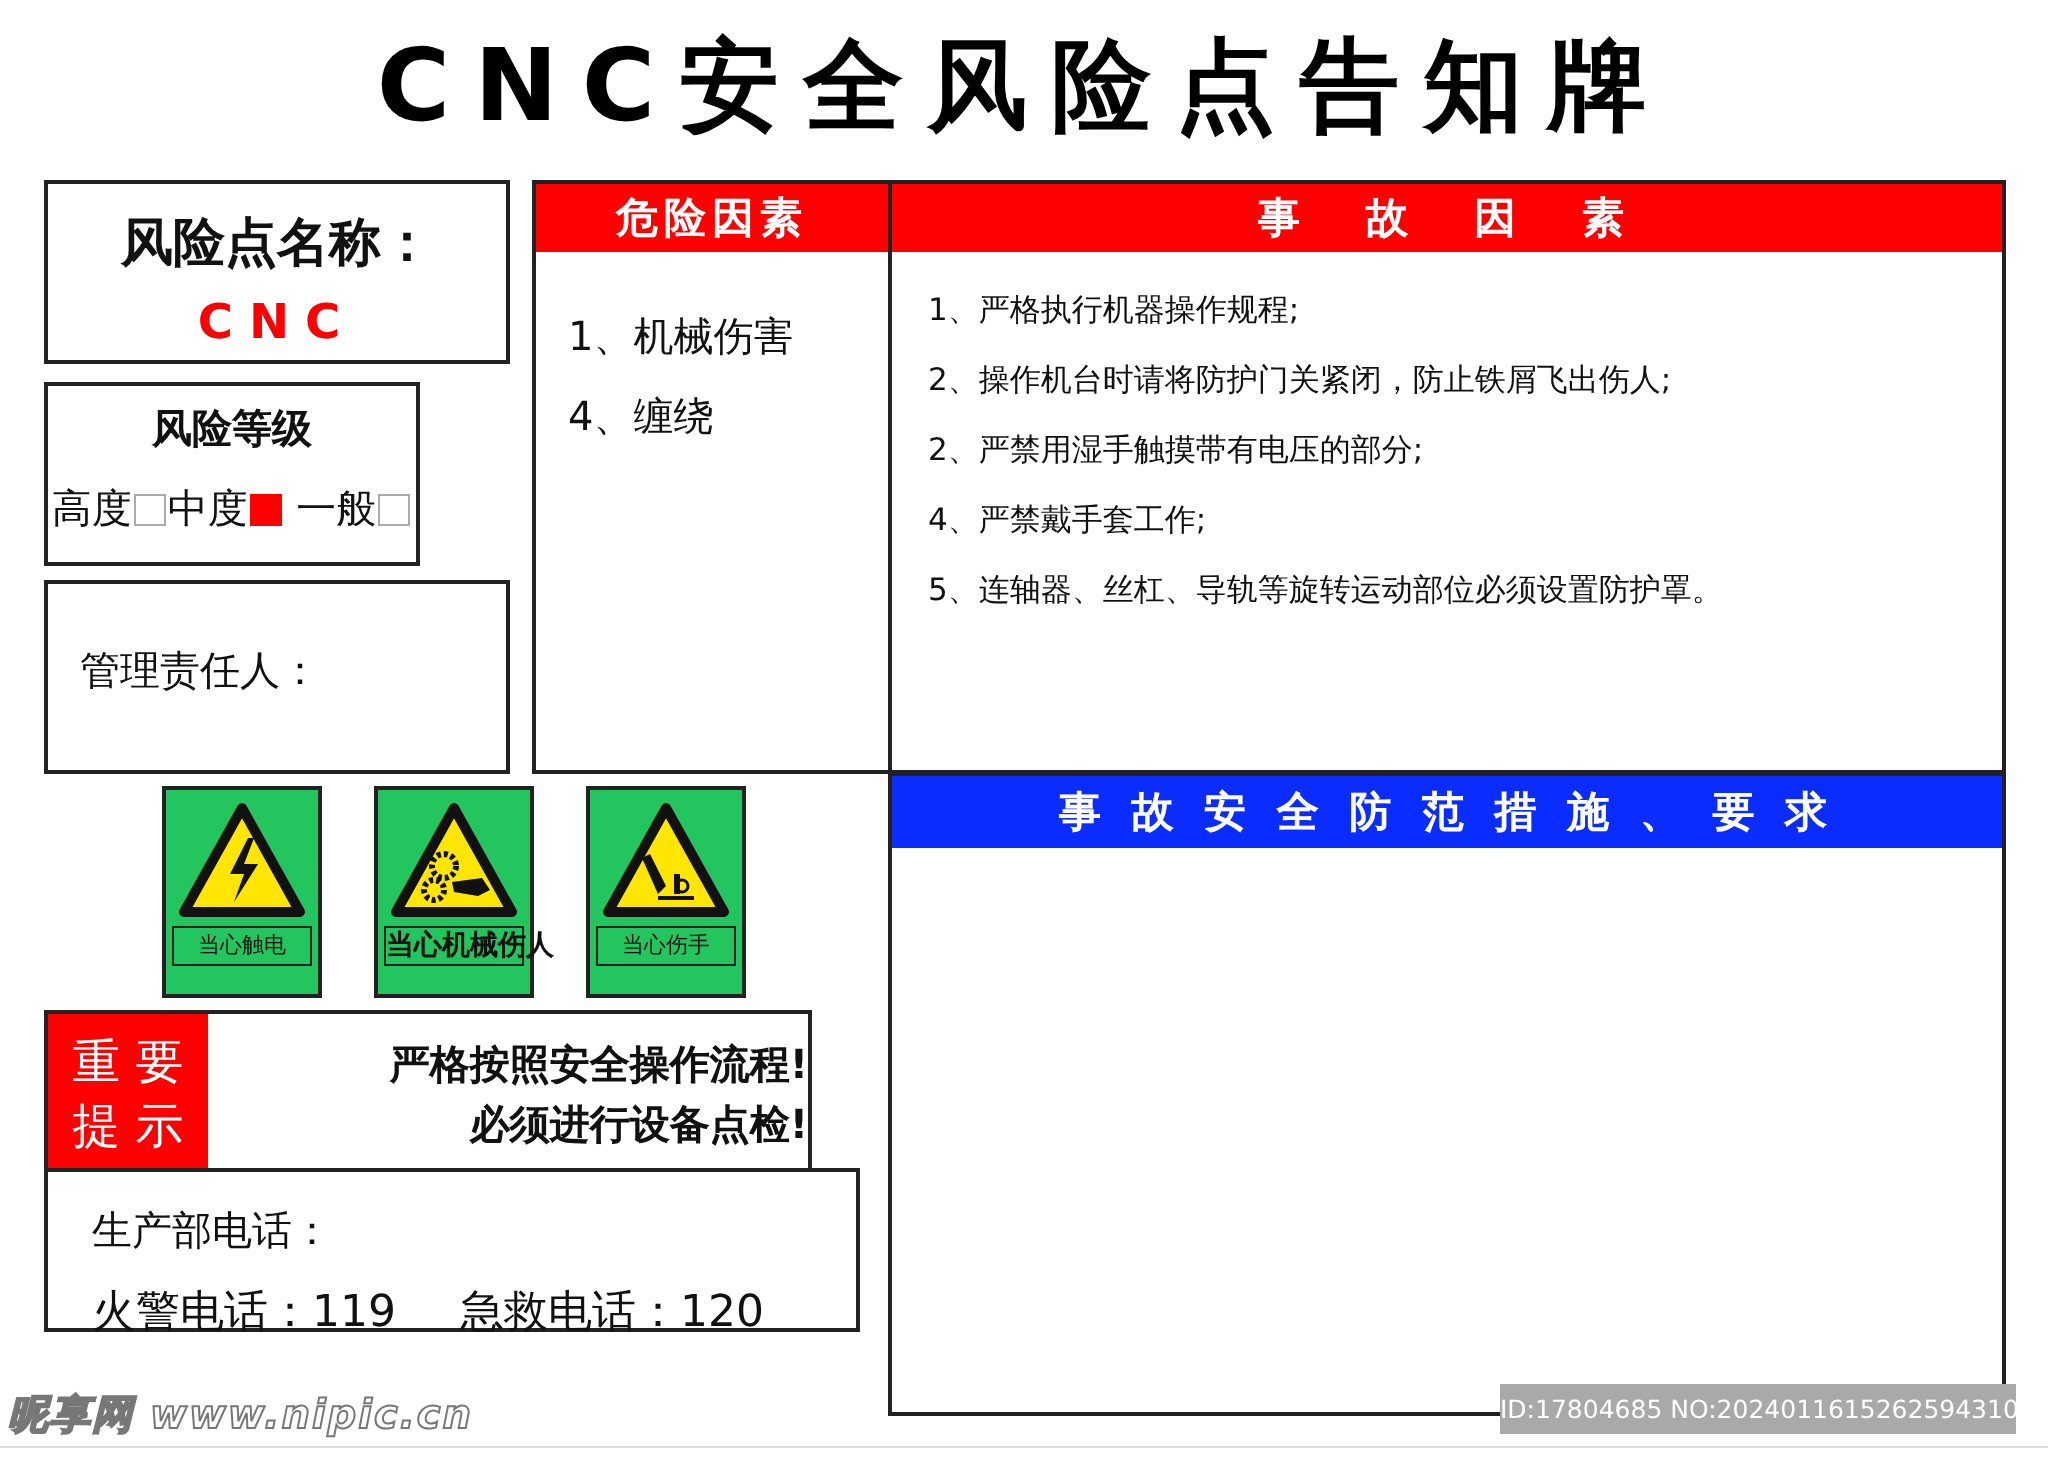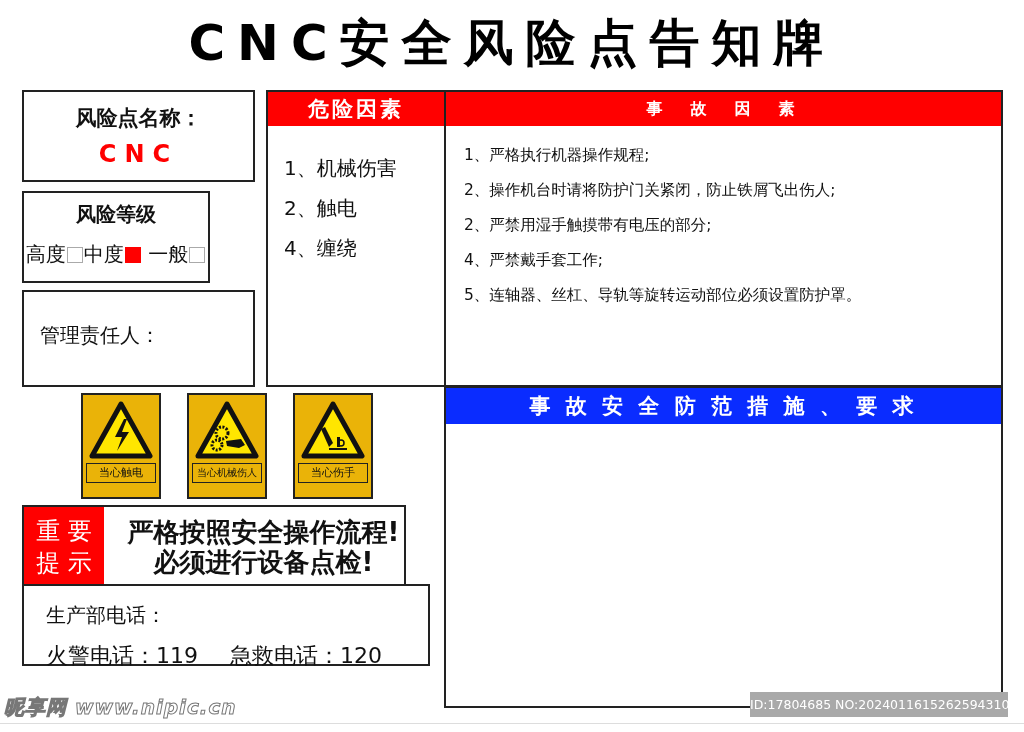--- a/index.html
+++ b/index.html
@@ -21,21 +21,21 @@
   .red { color:#ff0000; }
   .hdr-red { background:#ff0000; color:#fff; text-align:center; font-weight:bold; }
   .hdr-blue { background:#0a2cff; color:#fff; text-align:center; font-weight:bold; }
   .chk {
     display:inline-block; width:14px; height:14px; border:1px solid #aaa;
     background:#fff; vertical-align:-2px; margin:0 1px;
   }
   .chk.on { background:#ff0000; border-color:#ff0000; }
   .list-line { white-space:nowrap; }
   .sign {
-    border:2px solid #222; background:#eab308; width:80px; height:106px;
+    border:2px solid #222; background:#22c55e; width:80px; height:106px;
   }
   .sign svg { display:block; margin:6px auto 0; }
   .sign .cap {
     margin:4px auto 0; border:1.5px solid #222; font-size:11px;
     text-align:center; width:68px; line-height:18px; white-space:nowrap;
   }
   .watermark {
     left:4px; top:694px; font-size:20px; font-style:italic; font-weight:bold;
     color:#fff; -webkit-text-stroke:1px #777; letter-spacing:1px; white-space:nowrap;
   }
@@ -45,47 +45,46 @@
     white-space:nowrap;
   }
   .bottom-line { left:0; top:723px; width:1024px; height:1px; background:#ddd; }
 </style>
 </head>
 <body>
 
 <div class="abs title">CNC安全风险点告知牌</div>
 
 <div class="abs box" style="left:22px; top:90px; width:233px; height:92px;">
-  <div class="center lbl-bold" style="font-size:21px; margin-top:12px;">风险点名称：</div>
+  <div class="center lbl-bold" style="font-size:26px; margin-top:12px;">风险点名称：</div>
   <div class="center red" style="font-size:24px; letter-spacing:8px; margin-top:8px; font-weight:bold;">CNC</div>
 </div>
 
 <div class="abs box" style="left:22px; top:191px; width:188px; height:92px;">
   <div class="center lbl-bold" style="font-size:20px; margin-top:8px;">风险等级</div>
   <div class="center" style="font-size:20px; margin-top:13px; white-space:nowrap;">
     <span><span>高度</span><span class="chk"></span></span><span><span>中度</span><span class="chk on"></span></span>
     <span><span>一般</span><span class="chk"></span></span>
   </div>
 </div>
 
 <div class="abs box" style="left:22px; top:290px; width:233px; height:97px;">
   <div style="font-size:20px; margin:30px 0 0 16px;">管理责任人：</div>
 </div>
 
 <div class="abs box" style="left:266px; top:90px; width:180px; height:297px;">
   <div class="hdr-red" style="height:34px; line-height:34px; font-size:21px; letter-spacing:3px;">危险因素</div>
   <div style="padding:22px 0 0 16px; font-size:20px; line-height:40px;">
     <div class="list-line">1、机械伤害</div>
-    <div class="list-line">2、触电</div>
     <div class="list-line">4、缠绕</div>
   </div>
 </div>
 
 <div class="abs box" style="left:444px; top:90px; width:559px; height:297px;">
-  <div class="hdr-red" style="height:34px; line-height:34px; font-size:16px; letter-spacing:6px;">事　故　因　素</div>
+  <div class="hdr-red" style="height:34px; line-height:34px; font-size:21px; letter-spacing:6px;">事　故　因　素</div>
   <div style="padding:12px 0 0 18px; font-size:15.5px; line-height:35px;">
     <div class="list-line">1、严格执行机器操作规程;</div>
     <div class="list-line">2、操作机台时请将防护门关紧闭，防止铁屑飞出伤人;</div>
     <div class="list-line">2、严禁用湿手触摸带有电压的部分;</div>
     <div class="list-line">4、严禁戴手套工作;</div>
     <div class="list-line">5、连轴器、丝杠、导轨等旋转运动部位必须设置防护罩。</div>
   </div>
 </div>
 
 <div class="abs sign" style="left:81px; top:393px;">
@@ -96,40 +95,40 @@
   <div class="cap">当心触电</div>
 </div>
 
 <div class="abs sign" style="left:187px; top:393px;">
   <svg width="64" height="58" viewBox="0 0 64 58">
     <polygon points="32,3 61,55 3,55" fill="#ffe600" stroke="#111" stroke-width="5" stroke-linejoin="round"></polygon>
     <circle cx="27" cy="32" r="6" fill="none" stroke="#111" stroke-width="3" stroke-dasharray="2 1.5"></circle>
     <circle cx="22" cy="44" r="5" fill="none" stroke="#111" stroke-width="3" stroke-dasharray="2 1.5"></circle>
     <path d="M31,40 L46,38 L50,44 L44,47 L32,45 Z" fill="#111"></path>
   </svg>
-  <div class="cap" style="font-size:10px;">当心机械伤人</div>
+  <div class="cap" style="font-size:14px;font-weight:bold;">当心机械伤人</div>
 </div>
 
 <div class="abs sign" style="left:293px; top:393px;">
   <svg width="64" height="58" viewBox="0 0 64 58">
     <polygon points="32,3 61,55 3,55" fill="#ffe600" stroke="#111" stroke-width="5" stroke-linejoin="round"></polygon>
     <path d="M20,28 L24,26 L32,42 L28,46 Z" fill="#111"></path>
     <rect x="36" y="36" width="3" height="10" fill="#111"></rect>
     <circle cx="40" cy="42" r="3" fill="none" stroke="#111" stroke-width="1.5"></circle>
     <rect x="28" y="47" width="18" height="2" fill="#111"></rect>
   </svg>
   <div class="cap">当心伤手</div>
 </div>
 
 <div class="abs box" style="left:22px; top:505px; width:384px; height:82px; display:flex;">
   <div style="background:#ff0000; color:#fff; width:80px; height:100%; font-size:24px; line-height:32px; text-align:center; padding-top:8px; box-sizing:border-box;">
     <div>重 要</div>
     <div>提 示</div>
   </div>
-  <div style="flex:1; text-align:center; font-size:26px; line-height:30px; padding-top:10px; font-weight:bold;padding-left:19px;">
+  <div style="flex:1; text-align:right; font-size:20px; line-height:30px; padding-top:10px; font-weight:bold;padding-left:19px;">
     <div>严格按照安全操作流程!</div>
     <div>必须进行设备点检!</div>
   </div>
 </div>
 
 <div class="abs box" style="left:22px; top:584px; width:408px; height:82px;">
   <div style="font-size:20px; margin:16px 0 0 22px;">生产部电话：</div>
   <div style="font-size:22px; margin:12px 0 0 22px; white-space:nowrap;">
     <span>火警电话：119</span>
     <span style="display:inline-block; width:18px;"></span>

